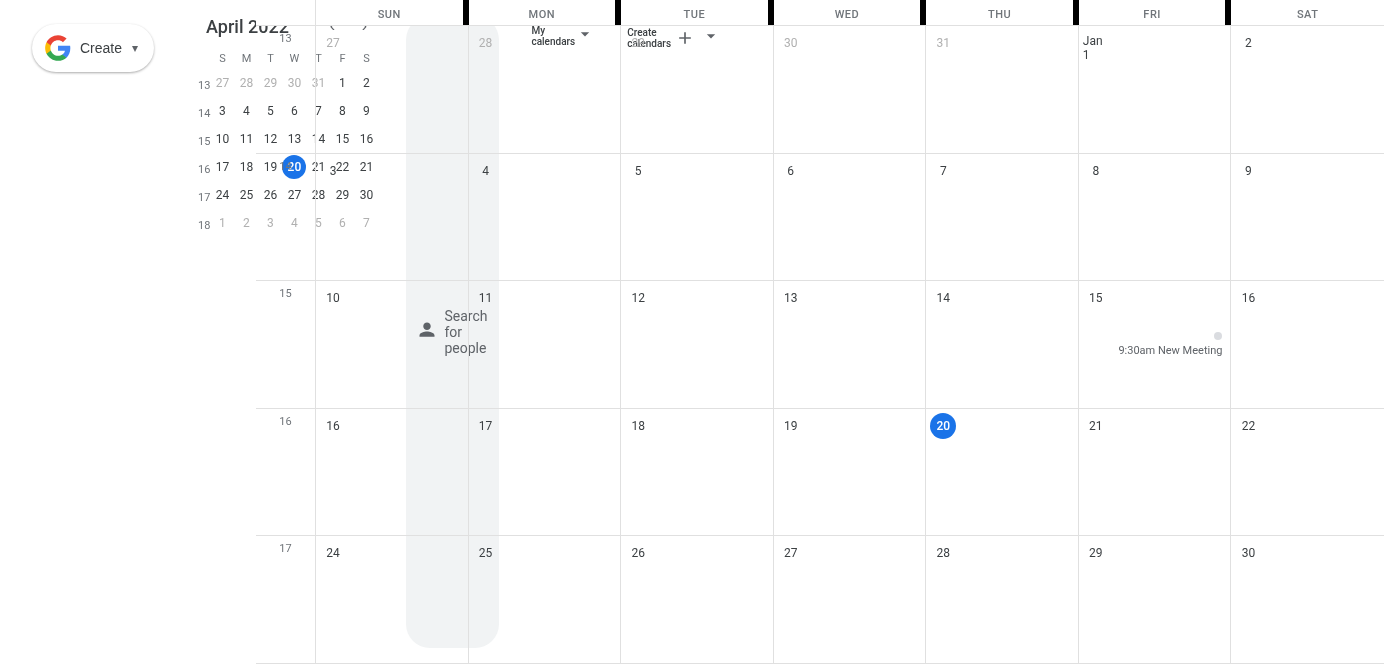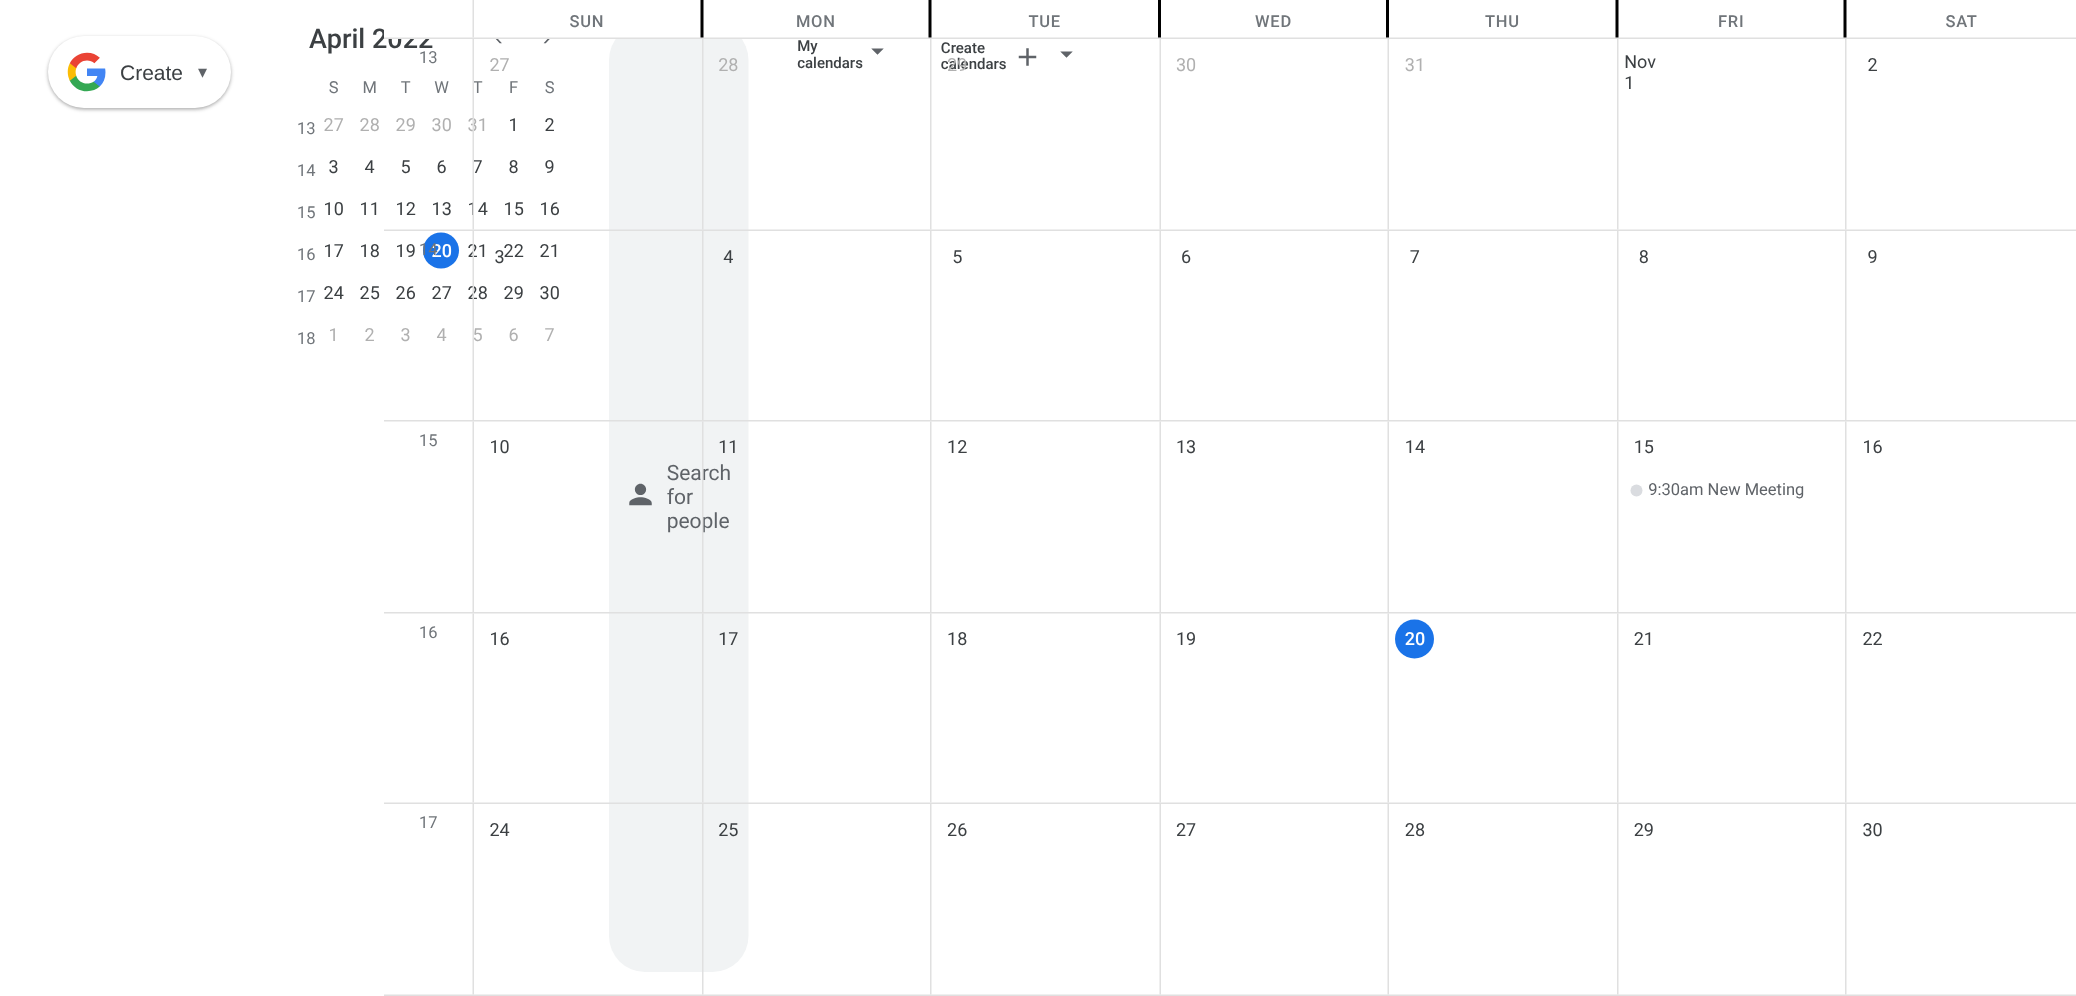--- a/index.html
+++ b/index.html
@@ -182,21 +182,21 @@
       z-index: 10;
     }
     .week-col-header {
       text-align: center;
       padding: 8px 0 4px 0;
       font-size: 11px;
       font-weight: 500;
       color: #70757a;
       text-transform: uppercase;
       letter-spacing: 0.5px;
-      border-right: 2px solid #000000;
+      border-right: 6px solid #000000;
     }
     .week-col-header:first-child {
       border-right: 1px solid #e0e0e0;
     }
 
     
     .cal-body {
       flex: 1;
       overflow-y: auto;
       display: flex;
@@ -244,25 +244,26 @@
       color: #fff;
       font-weight: 500;
     }
     .day-number.other-month { color: #b0b0b0; }
 
     .event-chip {
       font-size: 11px;
       color: #5f6368;
       padding: 1px 4px;
       border-radius: 4px;
-      margin-top: 6px;
-      display: flex;
-      align-items: center;
+      margin-top: 18px;
+      display: flex;
+      align-items: flex-end;
       gap: 4px;
       cursor: pointer;
+      flex-direction: column;
     }
     .event-dot {
       width: 8px; height: 8px;
       border-radius: 50%;
       background: #dadce0;
       flex-shrink: 0;
     }
 
     
     .cal-body::-webkit-scrollbar { width: 6px; }
@@ -429,21 +430,21 @@
   </div>
 
   <div class="cal-body" id="cal-body">
   <div class="week-row">
         <div class="week-number-cell" style="font-size: 11px; color: rgb(112, 117, 122);">13</div>
         <div class="day-cell-main"><div class="day-number other-month">27</div></div>
         <div class="day-cell-main"><div class="day-number other-month">28</div></div>
         <div class="day-cell-main"><div class="day-number other-month">29</div></div>
         <div class="day-cell-main"><div class="day-number other-month">30</div></div>
         <div class="day-cell-main"><div class="day-number other-month">31</div></div>
-        <div class="day-cell-main"><div class="day-number">Nov 1</div></div>
+        <div class="day-cell-main"><div class="day-number">Jan 1</div></div>
         <div class="day-cell-main"><div class="day-number">2</div></div>
       </div>
       <div class="week-row">
         <div class="week-number-cell" style="font-size: 11px; color: rgb(112, 117, 122);">14</div>
         <div class="day-cell-main"><div class="day-number">3</div></div>
         <div class="day-cell-main"><div class="day-number">4</div></div>
         <div class="day-cell-main"><div class="day-number">5</div></div>
         <div class="day-cell-main"><div class="day-number">6</div></div>
         <div class="day-cell-main"><div class="day-number">7</div></div>
         <div class="day-cell-main"><div class="day-number">8</div></div>

